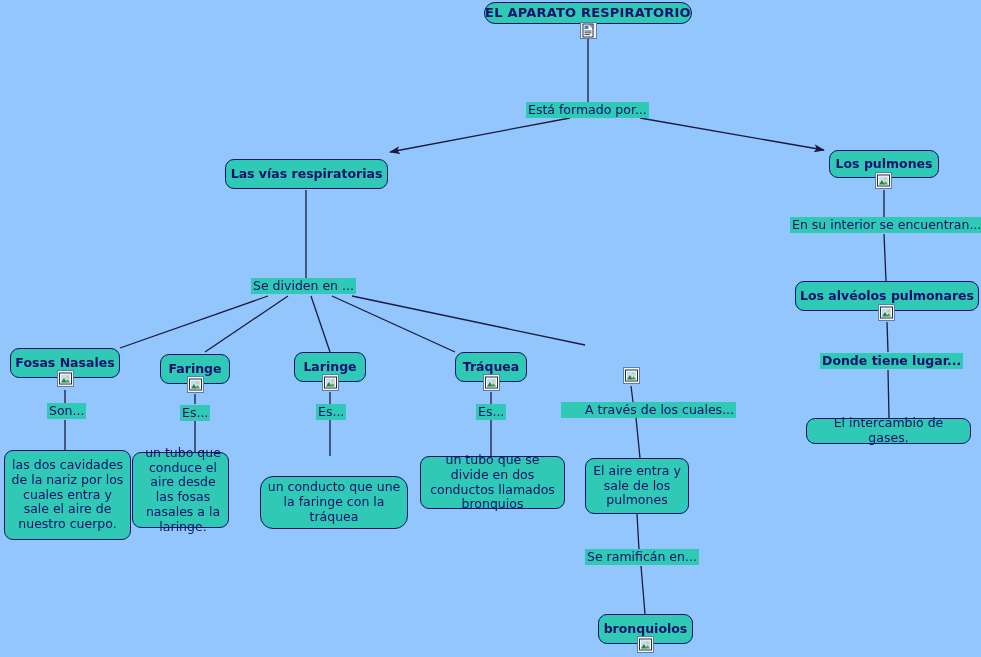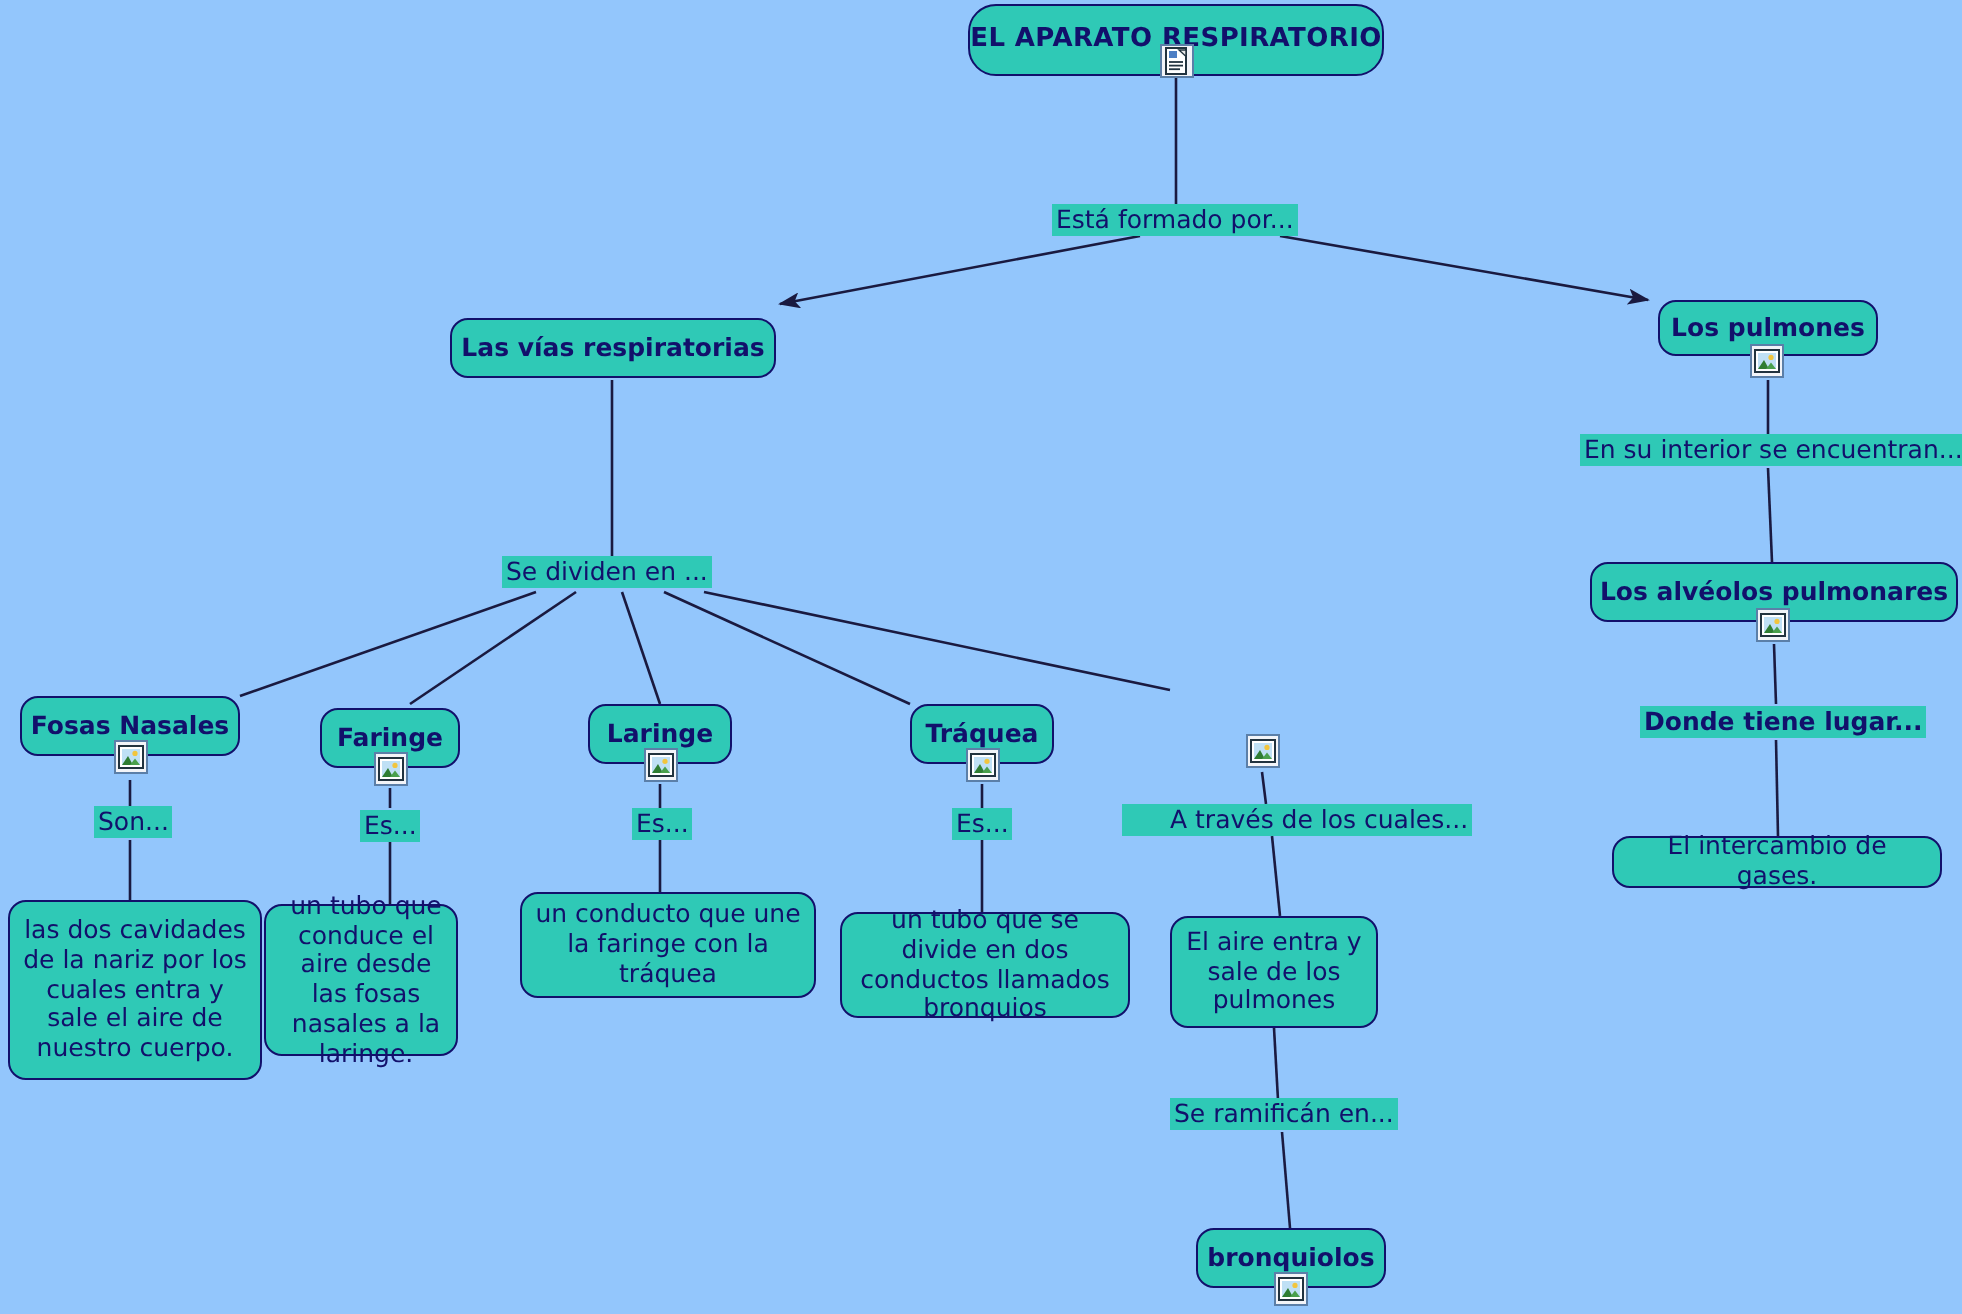--- a/index.html
+++ b/index.html
@@ -127,21 +127,21 @@
       <line x1="641" y1="566" x2="645" y2="614"></line>
 
       <line x1="884" y1="190" x2="884" y2="218"></line>
       <line x1="884" y1="234" x2="886" y2="281"></line>
 
       <line x1="887" y1="322" x2="888" y2="352"></line>
       <line x1="888" y1="370" x2="889" y2="418"></line>
     </g>
   </svg>
 
-  <div class="node title-node" style="left:484px; top:2px; width:208px; height:36px;border-radius:14px;">
+  <div class="node title-node" style="left:484px; top:2px; width:208px; height:22px;border-radius:14px;">
     <span>EL APARATO RESPIRATORIO</span>
   </div>
   <span class="badge" style="left:580px; top:22px;">
     <svg width="15" height="15" viewBox="0 0 15 15">
       <rect x="2" y="1" width="10" height="13" fill="#ffffff" stroke="#22333f" stroke-width="1"></rect>
       <rect x="3.5" y="2.5" width="4" height="3.5" fill="#4d7fc4"></rect>
       <g stroke="#22333f" stroke-width="0.9">
         <line x1="3.5" y1="8" x2="10.5" y2="8"></line>
         <line x1="3.5" y1="9.8" x2="10.5" y2="9.8"></line>
         <line x1="3.5" y1="11.6" x2="9" y2="11.6"></line>
@@ -300,21 +300,21 @@
   </div>
 
   <div class="node detail" style="left:4px; top:450px; width:127px; height:90px;">
     <span>las dos cavidades de la nariz por los cuales entra y sale el aire de nuestro cuerpo.</span>
   </div>
 
   <div class="node detail" style="left:132px; top:452px; width:97px; height:76px;padding-left:10px;">
     <span>un tubo que conduce el aire desde las fosas nasales a la laringe.</span>
   </div>
 
-  <div class="node detail" style="left:260px; top:446px; width:148px; height:53px;">
+  <div class="node detail" style="left:260px; top:476px; width:148px; height:53px;border-radius:13px;">
     <span>un conducto que une la faringe con la tráquea</span>
   </div>
 
   <div class="node detail" style="left:420px; top:456px; width:145px; height:53px;">
     <span>un tubo que se divide en dos conductos llamados bronquios</span>
   </div>
 
   <div class="node detail" style="left:585px; top:458px; width:104px; height:56px;">
     <span>El aire entra y sale de los pulmones</span>
   </div>

